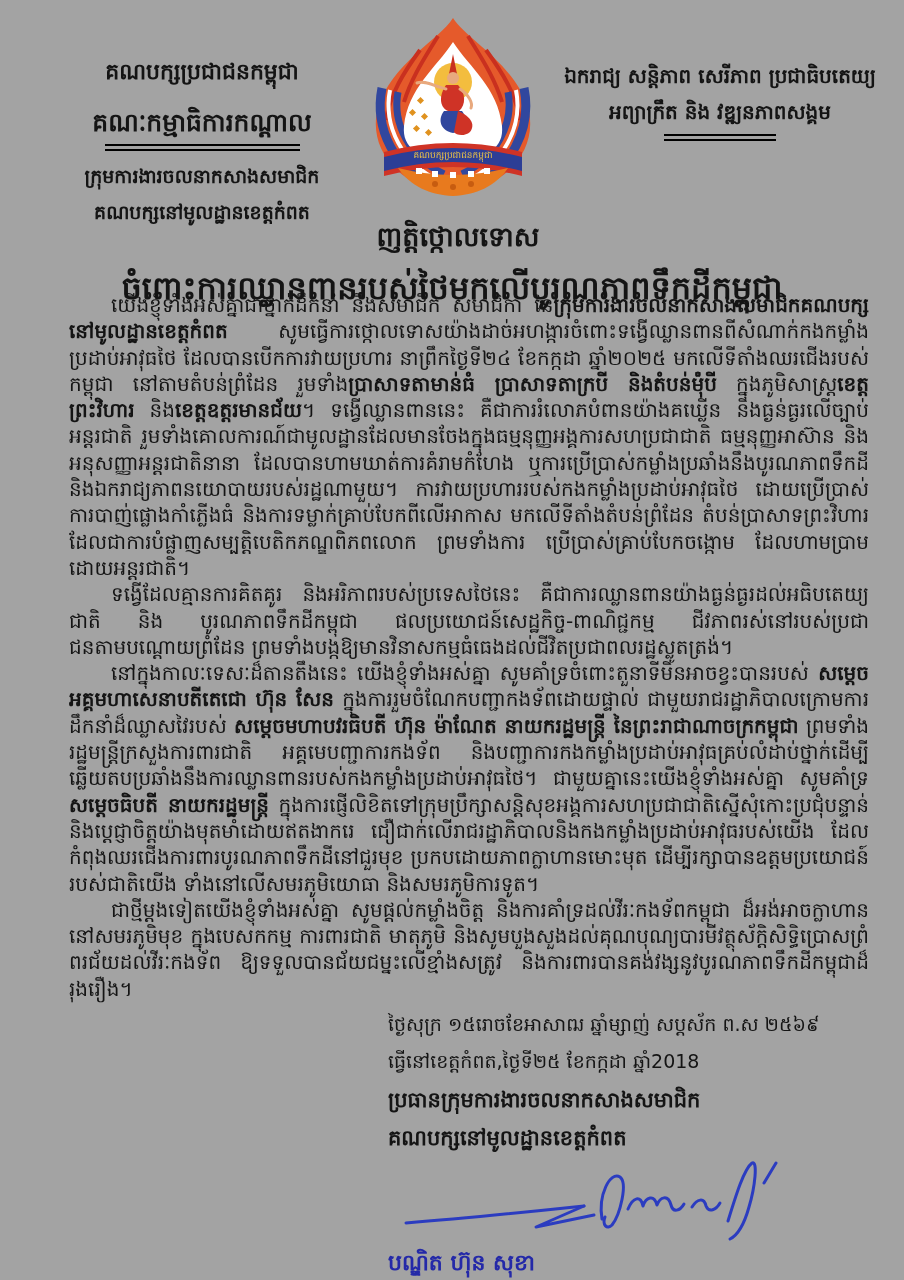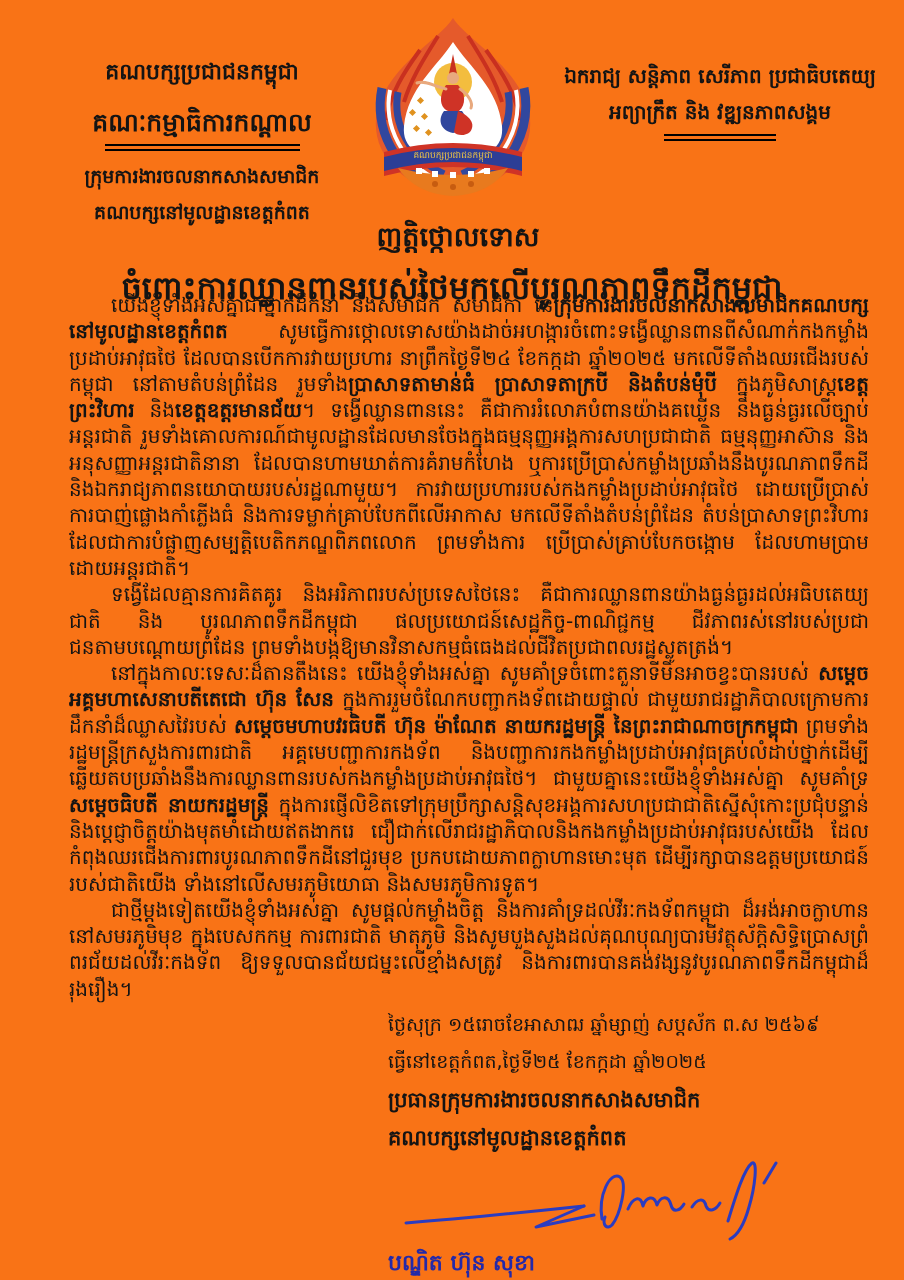--- a/index.html
+++ b/index.html
@@ -1,16 +1,16 @@
 <!DOCTYPE html>
 <html><head>
 <meta charset="utf-8">
 <style>
   html,body{margin:0;padding:0;background:#888;}
-  .page{position:relative;width:904px;height:1280px;margin:0 auto;background:#f97316;
+  .page{position:relative;width:904px;height:1280px;margin:0 auto;background:#a3a3a3;
         font-family:"DejaVu Sans",sans-serif;color:#141414;overflow:hidden;}
   
   .hdr-left{position:absolute;left:40px;top:58px;width:324px;text-align:center;font-weight:bold;}
   .hdr-left .l1{font-size:22px;line-height:1.3;}
   .hdr-left .l2{font-size:25px;line-height:1.3;margin-top:20px;}
   .double-rule{height:3px;border-top:2px solid #000;border-bottom:2px solid #000;}
   .hdr-left .rule{width:195px;margin:5px auto 12px auto;}
   .hdr-left .l3{font-size:19px;line-height:1.45;}
   .hdr-left .l4{font-size:19px;line-height:1.45;margin-top:8px;}
   .hdr-right{position:absolute;left:548px;top:62px;width:344px;text-align:center;font-weight:bold;}
@@ -117,21 +117,21 @@
 
   <div class="body-text">
       <p class="para"><span>យើងខ្ញុំទាំងអស់គ្នាជាថ្នាក់ដឹកនាំ និងសមាជិក សមាជិកា នៃ</span><span class="b">ក្រុមការងារចលនាកសាងសមាជិកគណបក្សនៅមូលដ្ឋានខេត្តកំពត</span><span> សូមធ្វើការថ្កោលទោសយ៉ាងដាច់អហង្ការចំពោះទង្វើឈ្លានពានពីសំណាក់កងកម្លាំងប្រដាប់អាវុធថៃ ដែលបានបើកការវាយប្រហារ នាព្រឹកថ្ងៃទី២៤ ខែកក្កដា ឆ្នាំ២០២៥ មកលើទីតាំងឈរជើងរបស់កម្ពុជា នៅតាមតំបន់ព្រំដែន រួមទាំង</span><span class="b">ប្រាសាទតាមាន់ធំ ប្រាសាទតាក្របី និងតំបន់ម៉ុំបី</span><span> ក្នុងភូមិសាស្ត្រ</span><span class="b">ខេត្តព្រះវិហារ</span><span> និង</span><span class="b">ខេត្តឧត្តរមានជ័យ</span><span>។ ទង្វើឈ្លានពាននេះ គឺជាការរំលោភបំពានយ៉ាងគឃ្លើន និងធ្ងន់ធ្ងរលើច្បាប់អន្តរជាតិ រួមទាំងគោលការណ៍ជាមូលដ្ឋានដែលមានចែងក្នុងធម្មនុញ្ញអង្គការសហប្រជាជាតិ ធម្មនុញ្ញអាស៊ាន និងអនុសញ្ញាអន្តរជាតិនានា ដែលបានហាមឃាត់ការគំរាមកំហែង ឬការប្រើប្រាស់កម្លាំងប្រឆាំងនឹងបូរណភាពទឹកដី និងឯករាជ្យភាពនយោបាយរបស់រដ្ឋណាមួយ។ ការវាយប្រហាររបស់កងកម្លាំងប្រដាប់អាវុធថៃ ដោយប្រើប្រាស់ការបាញ់ផ្លោងកាំភ្លើងធំ និងការទម្លាក់គ្រាប់បែកពីលើអាកាស មកលើទីតាំងតំបន់ព្រំដែន តំបន់ប្រាសាទព្រះវិហារ ដែលជាការបំផ្លាញសម្បត្តិបេតិកភណ្ឌពិភពលោក ព្រមទាំងការ ប្រើប្រាស់គ្រាប់បែកចង្កោម ដែលហាមប្រាមដោយអន្តរជាតិ។</span></p>
       <p class="para"><span>ទង្វើដែលគ្មានការគិតគូរ និងអរិភាពរបស់ប្រទេសថៃនេះ គឺជាការឈ្លានពានយ៉ាងធ្ងន់ធ្ងរដល់អធិបតេយ្យជាតិ និង បូរណភាពទឹកដីកម្ពុជា ផលប្រយោជន៍សេដ្ឋកិច្ច-ពាណិជ្ជកម្ម ជីវភាពរស់នៅរបស់ប្រជាជនតាមបណ្តោយព្រំដែន ព្រមទាំងបង្កឱ្យមានវិនាសកម្មធំធេងដល់ជីវិតប្រជាពលរដ្ឋស្លូតត្រង់។</span></p>
       <p class="para"><span>នៅក្នុងកាលៈទេសៈដ៏តានតឹងនេះ យើងខ្ញុំទាំងអស់គ្នា សូមគាំទ្រចំពោះតួនាទីមិនអាចខ្វះបានរបស់ </span><span class="b">សម្តេចអគ្គមហាសេនាបតីតេជោ ហ៊ុន សែន</span><span> ក្នុងការរួមចំណែកបញ្ជាកងទ័ពដោយផ្ទាល់ ជាមួយរាជរដ្ឋាភិបាលក្រោមការដឹកនាំដ៏ឈ្លាសវៃរបស់ </span><span class="b">សម្តេចមហាបវរធិបតី ហ៊ុន ម៉ាណែត នាយករដ្ឋមន្ត្រី នៃព្រះរាជាណាចក្រកម្ពុជា</span><span> ព្រមទាំងរដ្ឋមន្ត្រីក្រសួងការពារជាតិ អគ្គមេបញ្ជាការកងទ័ព និងបញ្ជាការកងកម្លាំងប្រដាប់អាវុធគ្រប់លំដាប់ថ្នាក់ដើម្បីឆ្លើយតបប្រឆាំងនឹងការឈ្លានពានរបស់កងកម្លាំងប្រដាប់អាវុធថៃ។ ជាមួយគ្នានេះយើងខ្ញុំទាំងអស់គ្នា សូមគាំទ្រ </span><span class="b">សម្តេចធិបតី នាយករដ្ឋមន្ត្រី</span><span> ក្នុងការផ្ញើលិខិតទៅក្រុមប្រឹក្សាសន្តិសុខអង្គការសហប្រជាជាតិស្នើសុំកោះប្រជុំបន្ទាន់ និងប្តេជ្ញាចិត្តយ៉ាងមុតមាំដោយឥតងាករេ ជឿជាក់លើរាជរដ្ឋាភិបាលនិងកងកម្លាំងប្រដាប់អាវុធរបស់យើង ដែលកំពុងឈរជើងការពារបូរណភាពទឹកដីនៅជួរមុខ ប្រកបដោយភាពក្លាហានមោះមុត ដើម្បីរក្សាបានឧត្តមប្រយោជន៍របស់ជាតិយើង ទាំងនៅលើសមរភូមិយោធា និងសមរភូមិការទូត។</span></p>
       <p class="para"><span>ជាថ្មីម្តងទៀតយើងខ្ញុំទាំងអស់គ្នា សូមផ្តល់កម្លាំងចិត្ត និងការគាំទ្រដល់វីរៈកងទ័ពកម្ពុជា ដ៏អង់អាចក្លាហាននៅសមរភូមិមុខ ក្នុងបេសកកម្ម ការពារជាតិ មាតុភូមិ និងសូមបួងសួងដល់គុណបុណ្យបារមីវត្ថុស័ក្តិសិទ្ធិប្រោសព្រំពរជ័យដល់វីរៈកងទ័ព ឱ្យទទួលបានជ័យជម្នះលើខ្មាំងសត្រូវ និងការពារបានគង់វង្សនូវបូរណភាពទឹកដីកម្ពុជាដ៏រុងរឿង។</span></p>
     </div>
 
   <div class="closing">
     <div class="d1">ថ្ងៃសុក្រ ១៥រោចខែអាសាឍ ឆ្នាំម្សាញ់ សប្តស័ក ព.ស ២៥៦៩</div>
-    <div class="d2">ធ្វើនៅខេត្តកំពត,ថ្ងៃទី២៥ ខែកក្កដា ឆ្នាំ២០២៥</div>
+    <div class="d2">ធ្វើនៅខេត្តកំពត,ថ្ងៃទី២៥ ខែកក្កដា ឆ្នាំ2018</div>
     <div class="st1">ប្រធានក្រុមការងារចលនាកសាងសមាជិក</div>
     <div class="st2">គណបក្សនៅមូលដ្ឋានខេត្តកំពត</div>
     <div class="sig-wrap">
       <svg width="420" height="92" viewBox="0 0 420 92">
         <g fill="none" stroke="#2b3cc0" stroke-width="3" stroke-linecap="round" stroke-linejoin="round">
           <path d="M18 66 C 70 62, 130 56, 196 49"></path>
           <path d="M196 49 L 148 70 L 206 58"></path>
           <path d="M214 62 C 210 38, 222 14, 232 20 C 240 26, 232 58, 224 68 C 219 73, 214 68, 217 60"></path>
           <path d="M240 52 C 245 40, 253 38, 255 49 C 258 40, 266 37, 269 48 C 272 40, 280 37, 283 48 C 285 56, 292 54, 296 47"></path>
           <path d="M304 50 C 309 42, 316 40, 318 49 C 321 56, 328 53, 332 46"></path>

